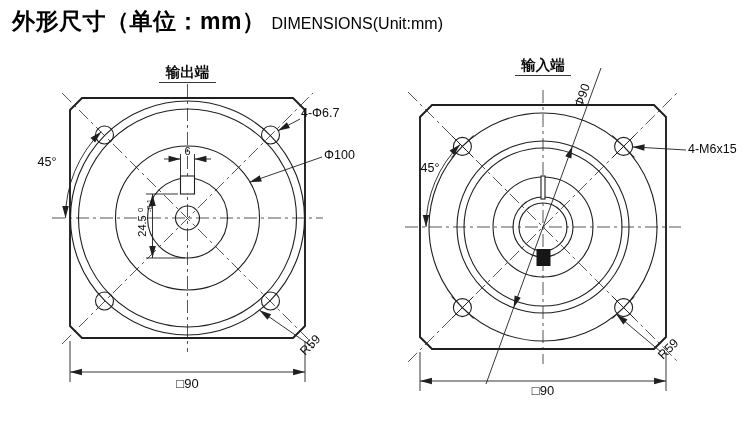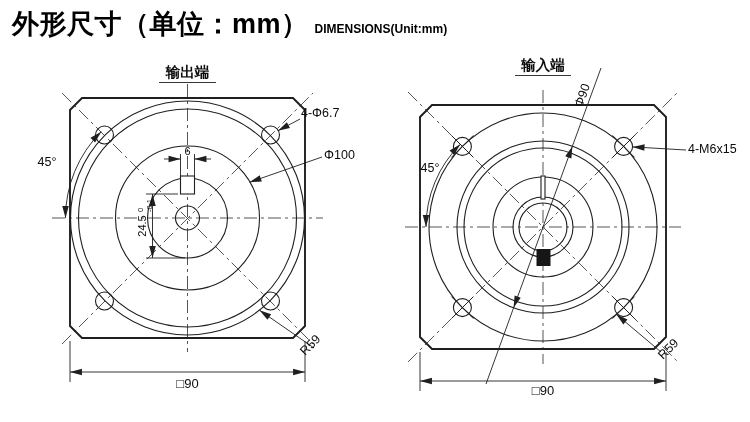--- a/index.html
+++ b/index.html
@@ -1,19 +1,19 @@
 <!DOCTYPE html>
 <html><head>
 <meta charset="utf-8">
 <style>
   html,body{margin:0;padding:0;}
   body{width:750px;height:422px;background:#ffffff;font-family:"Liberation Sans",sans-serif;position:relative;overflow:hidden;}
   .title-bar{position:absolute;left:12px;top:6px;display:flex;align-items:baseline;gap:6px;color:#000;white-space:nowrap;}
-  .title-cn{font-size:27px;font-weight:bold;letter-spacing:0.5px;}
-  .title-en{font-size:12px;font-weight:bold;}
+  .title-cn{font-size:23px;font-weight:bold;letter-spacing:0.5px;}
+  .title-en{font-size:16px;font-weight:normal;}
   svg{position:absolute;left:0;top:0;}
   .ln{stroke:#1f1f1f;stroke-width:1.1;fill:none;}
   .thick{stroke:#1f1f1f;stroke-width:1.9;fill:none;}
   .cl{stroke:#2a2a2a;stroke-width:0.8;fill:none;stroke-dasharray:13 4 3 4;}
   .dim{stroke:#1f1f1f;stroke-width:0.9;fill:none;}
   .txt{fill:#0c0c0c;font-family:"Liberation Sans",sans-serif;}
   .t12{font-size:12.5px;}
   .t11{font-size:11px;}
   .t7{font-size:7.5px;}
   .t13{font-size:13px;}

